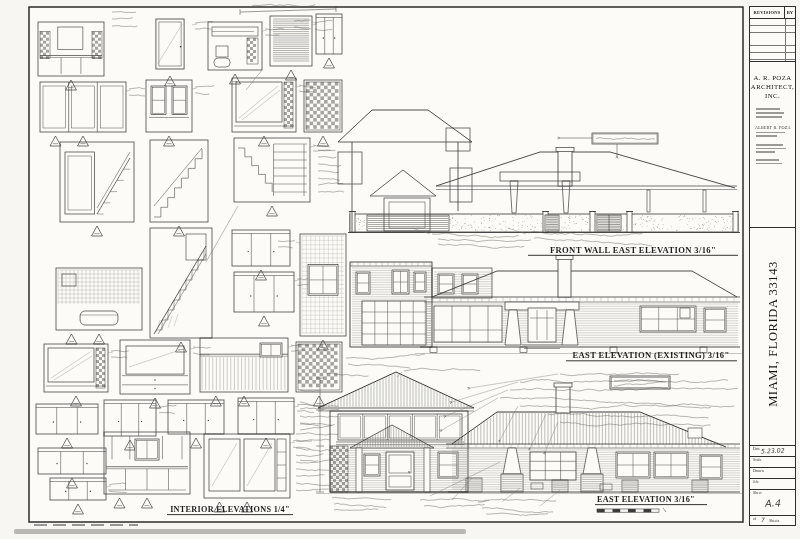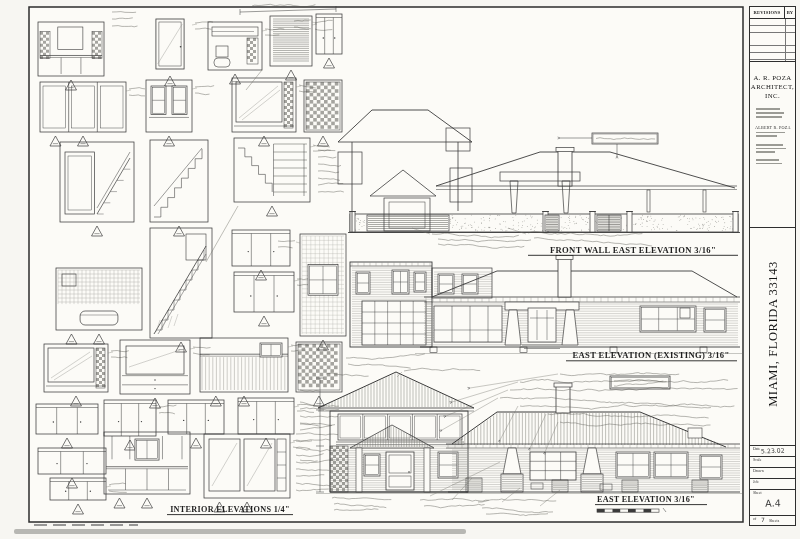--- a/index.html
+++ b/index.html
@@ -20,21 +20,21 @@
   .revgrid .vr{position:absolute;right:9px;top:0;bottom:0;width:1px;background:#777;}
   .firm{border-bottom:1px solid #2e2e2e;height:166px;padding-top:12px;box-sizing:border-box;}
   .fname{font-size:6.8px;text-align:center;letter-spacing:.4px;color:#181818;line-height:1.3;}
   .bar{height:1.7px;background:#9b9b95;margin:2px 6px;}
   .pname{font-size:4.2px;padding-left:5px;color:#333;margin-top:7px;letter-spacing:.2px;}
   .loc{position:absolute;left:23px;top:327px;transform:translate(-50%,-50%) rotate(-90deg);
       white-space:nowrap;font-size:12.5px;letter-spacing:.6px;color:#141414;}
   .fields{position:absolute;left:0;right:0;bottom:0;}
   .frow{height:11px;border-top:1px solid #2e2e2e;position:relative;font-size:3.9px;
       padding:1px 0 0 3px;color:#333;box-sizing:border-box;}
-  .hand{font-family:"DejaVu Sans",sans-serif;color:#3a3a3a;}
+  .hand{font-family:"DejaVu Sans",sans-serif;font-style:italic;color:#3a3a3a;}
   .dval{position:absolute;left:11px;top:1px;font-size:6.2px;transform:rotate(-2deg);}
   .sheetbox{height:26px;border-top:1px solid #2e2e2e;position:relative;font-size:3.9px;
       padding:1px 0 0 3px;color:#333;box-sizing:border-box;}
   .snum{position:absolute;left:50%;top:52%;transform:translate(-50%,-50%) rotate(-1deg);font-size:9.5px;}
   .ofrow{height:10px;border-top:1px solid #2e2e2e;position:relative;font-size:3.9px;
       padding:1px 0 0 3px;color:#333;box-sizing:border-box;}
   .ofnum{position:absolute;left:11px;top:0;font-size:6px;}
   .ofsheets{position:absolute;left:19px;top:2.5px;}
   
   .streak{position:absolute;left:14px;top:529px;width:452px;height:4.5px;background:#8e8e8a;

